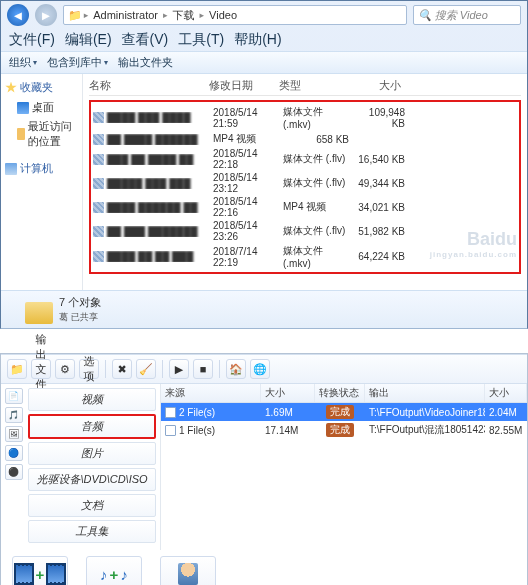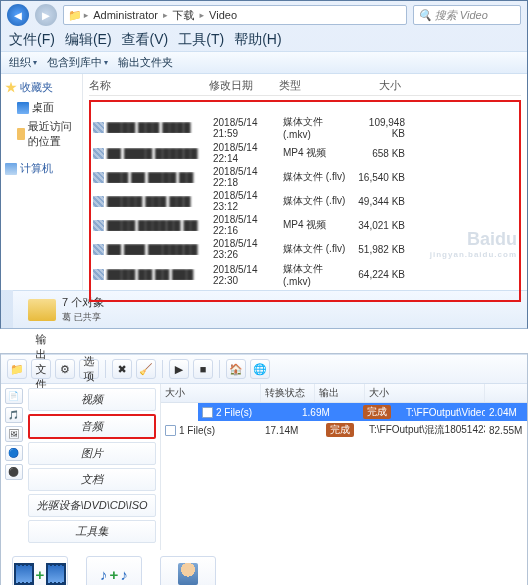--- a/index.html
+++ b/index.html
@@ -23,27 +23,27 @@
   .side { width: 82px; padding: 6px 4px; border-right: 1px solid #e3e8ee; }
   .side .grp { color: #3361a6; font-size: 11px; margin-bottom: 3px; display: flex; align-items: center; gap: 3px; }
   .side .itm { padding: 2px 0 2px 12px; font-size: 11px; display: flex; align-items: center; gap: 3px; }
   .ico { width: 12px; height: 12px; display: inline-block; }
   .ico.star { background: #fbd25f; clip-path: polygon(50% 0,61% 35%,98% 35%,68% 57%,79% 91%,50% 70%,21% 91%,32% 57%,2% 35%,39% 35%);} 
   .ico.monitor { background: linear-gradient(#2b7bd8,#75b1f5); border-radius: 1px; }
   .ico.ofolder { background: #f3c265; border-radius: 1px; }
   .ico.pc { background: linear-gradient(#6aa5e6,#bcd7f2); border-radius: 1px; }
   .main { flex: 1; padding: 4px 6px; position: relative; }
   .cols { display: grid; grid-template-columns: 120px 70px 70px 56px; font-size: 11px; color: #555; border-bottom: 1px solid #e6e6e6; padding-bottom: 2px; }
-  .rows { margin-top: 4px; border: 2px solid #e21a1a; padding: 12px 2px; }
+  .rows { margin-top: 4px; border: 2px solid #e21a1a; padding: 2px 2px; }
   .row { display: grid; grid-template-columns: 120px 70px 70px 56px; font-size: 10px; padding: 1px 0; align-items: center; }
   .row .nm { display: flex; align-items: center; gap: 3px; overflow: hidden; }
   .row .nm .thumb { width: 11px; height: 11px; background: repeating-linear-gradient(45deg,#b5c8e0 0 2px,#8aa9cf 2px 4px); border-radius: 1px; flex-shrink: 0; }
   .row .nm .lbl { filter: blur(1.0px); white-space: nowrap; }
   .row .sz { text-align: right; padding-right: 4px; }
-  .status { display: flex; align-items: center; gap: 6px; padding: 4px 15px; background: linear-gradient(#f3f8ff,#e4eefa); border-top: 1px solid #cfe0f2; margin-left: 12px; }
+  .status { display: flex; align-items: flex-end; gap: 6px; padding: 4px 24px; background: linear-gradient(#f3f8ff,#e4eefa); border-top: 1px solid #cfe0f2; }
   .status .bigico { width: 28px; height: 22px; background: linear-gradient(#f7dd8e,#e8bb3d); border-radius: 2px; }
   .status small { color: #555; }
   .watermark { position: absolute; right: 10px; bottom: 31px; color: rgba(120,145,175,.3); font-size: 18px; font-weight: bold; pointer-events: none; display:flex; flex-direction:column; align-items:flex-end; }
   .watermark .sub { font-size:8px; letter-spacing:1px; }
   
   .gap { height: 24px; background: #fff; }
   .ff { border: 1px solid #b4c3d5; }
   .ff .title { background: linear-gradient(#f4f8fe,#e2ecf9); padding: 3px 6px; display: flex; align-items: center; gap: 5px; font-size: 11px; }
   .ff .title .appico { width: 14px; height: 14px; background: linear-gradient(135deg,#f76b1c,#fad961); border-radius: 2px; }
   .ff .tb { display: flex; align-items: center; gap: 4px; padding: 4px 6px; background: linear-gradient(#fbfdff,#edf3fb); border-top: 1px solid #d4e0ef; border-bottom: 1px solid #d4e0ef; }
@@ -54,21 +54,21 @@
   .ff .left { width: 160px; border-right: 1px solid #e2e8ef; padding: 4px; display: flex; gap: 5px; }
   .ff .minibar { width: 18px; display: flex; flex-direction: column; gap: 3px; }
   .ff .minibar .sq { width: 18px; height: 16px; border: 1px solid #c7d3e3; border-radius: 2px; background: linear-gradient(#fff,#eef3fa); font-size: 9px; display: flex; align-items: center; justify-content: center;}
   .ff .cats { flex: 1; }
   .ff .cat { text-align: center; font-size: 11px; padding: 3px 0; border: 1px solid #dbe4ef; border-radius: 2px; margin-bottom: 3px; background: linear-gradient(#fff,#f3f7fc); font-style: italic; }
   .ff .cat.sel { border: 2px solid #e21a1a; }
   .ff .right { flex: 1; display: flex; flex-direction: column; }
   .ff .hdr { display: grid; grid-template-columns: 100px 54px 50px 1fr 42px; font-size: 10px; color: #444; background: linear-gradient(#f8fbff,#eaf1fa); border-bottom: 1px solid #dbe4ef; }
   .ff .hdr > div { padding: 2px 4px; border-right: 1px solid #e3eaf3; }
   .ff .trow { display: grid; grid-template-columns: 100px 54px 50px 1fr 42px; font-size: 10px; align-items: center; }
-  .ff .trow.sel { background: #3a84ff; color: #fff; margin-left: 37px; }
+  .ff .trow.sel { background: #3a84ff; color: #fff; }
   .ff .trow > div { padding: 2px 4px; overflow: hidden; white-space: nowrap; }
   .ff .trow .src { display: flex; align-items: center; gap: 3px; }
   .ff .trow .src .tico { width: 11px; height: 11px; background: #fff; border: 1px solid #8aa7cc; border-radius: 1px; flex-shrink: 0; }
   .ff .trow .stt { text-align: center; }
   .ff .trow .stt span { display:inline-block; padding:0 4px; border-radius:2px; }
   .ff .trow.sel .stt span { background:#b85a27; color:#fff; }
   .ff .trow .stt.done span { background:#b85a27; color:#fff; }
   .ff .tiles { padding: 6px; display: flex; flex-direction: column; gap: 4px; }
   .ff .tilerow { display: flex; gap: 8px; flex-wrap: wrap; }
   .ff .tile { width: 66px; display: flex; flex-direction: column; align-items: center; gap: 2px; }
@@ -148,21 +148,20 @@
             </div>
             <div>2018/5/14 21:59</div>
             <div>媒体文件 (.mkv)</div>
             <div class="sz">109,948 KB</div>
           </div>
         <div class="row">
             <div class="nm">
               <span class="thumb"></span>
               <span class="lbl">██ ████ ██████</span>
             </div>
-            <div>2018/5/14 22:14</div>
             <div>MP4 视频</div>
             <div class="sz">658 KB</div>
           </div>
         <div class="row">
             <div class="nm">
               <span class="thumb"></span>
               <span class="lbl">███ ██ ████ ██</span>
             </div>
             <div>2018/5/14 22:18</div>
             <div>媒体文件 (.flv)</div>
@@ -193,21 +192,21 @@
             </div>
             <div>2018/5/14 23:26</div>
             <div>媒体文件 (.flv)</div>
             <div class="sz">51,982 KB</div>
           </div>
         <div class="row">
             <div class="nm">
               <span class="thumb"></span>
               <span class="lbl">████ ██ ██ ███</span>
             </div>
-            <div>2018/5/14 22:30</div>
+            <div>2018/7/14 22:19</div>
             <div>媒体文件 (.mkv)</div>
             <div class="sz">64,224 KB</div>
           </div>
       </div>
       <div class="watermark">
         <span>Baidu</span>
         <span class="sub">jingyan.baidu.com</span>
       </div>
     </div>
   </div>
@@ -244,27 +243,28 @@
         <div class="sq">📄</div>
         <div class="sq">🎵</div>
         <div class="sq">🖼</div>
         <div class="sq">🔵</div>
         <div class="sq">⚫</div>
       </div>
       <div class="cats">
         <div class="cat">视频</div>
         <div class="cat sel">音频</div>
         <div class="cat">图片</div>
+        <div class="cat">光驱设备\DVD\CD\ISO</div>
         <div class="cat">文档</div>
-        <div class="cat">光驱设备\DVD\CD\ISO</div>
         <div class="cat">工具集</div>
       </div>
     </div>
     <div class="right">
       <div class="hdr">
+        <div>来源</div>
         <div>大小</div>
         <div>转换状态</div>
         <div>输出</div>
         <div>大小</div>
       </div>
       <div class="trow sel">
         <div class="src">
             <span class="tico"></span>
             <span>2 File(s)</span>
           </div>

